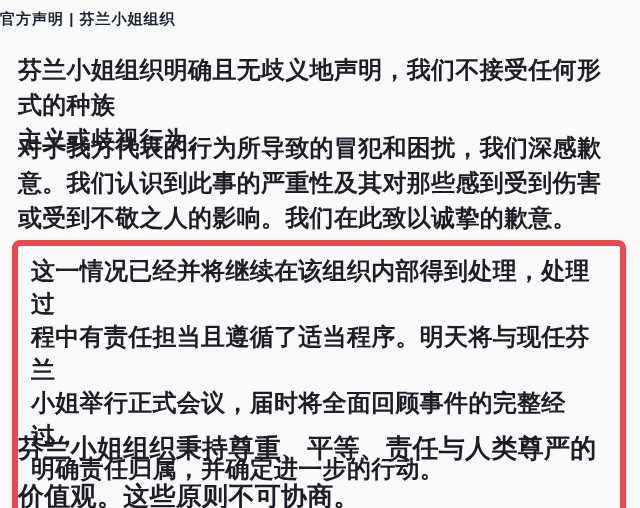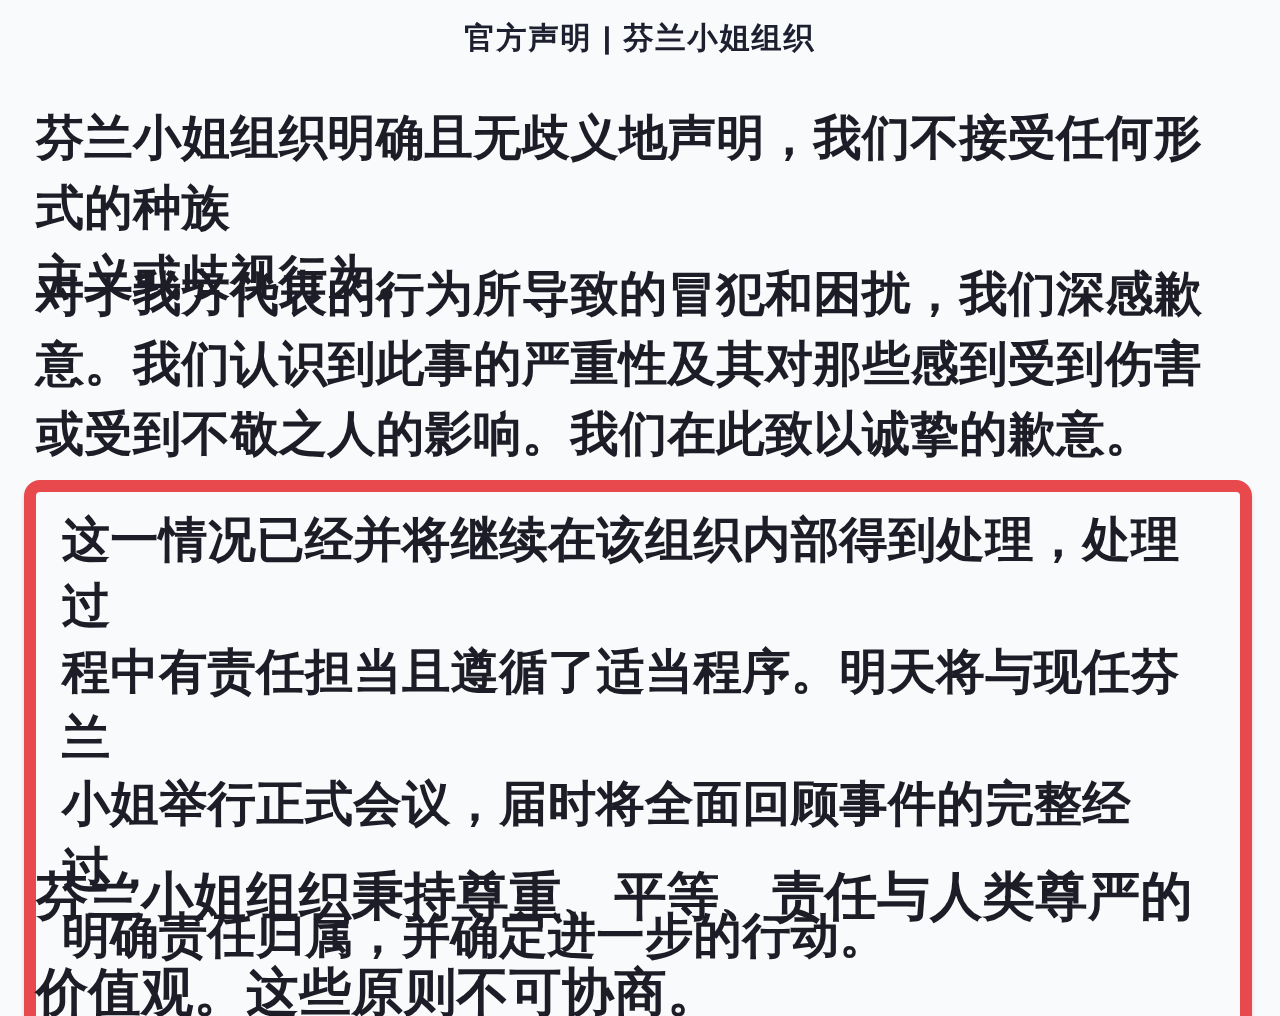--- a/index.html
+++ b/index.html
@@ -21,21 +21,21 @@
   }
   .statement-page {
     position: absolute;
     inset: 0;
   }
   .header-title {
     position: absolute;
     top: 10px;
     left: 0;
     right: 0;
-    text-align: center;
+    text-align: left;
     font-size: 15px;
     font-weight: 700;
     letter-spacing: 1px;
     color: #1e2030;
   }
   .para {
     position: absolute;
     left: 18px;
     right: 20px;
     font-size: 24px;

